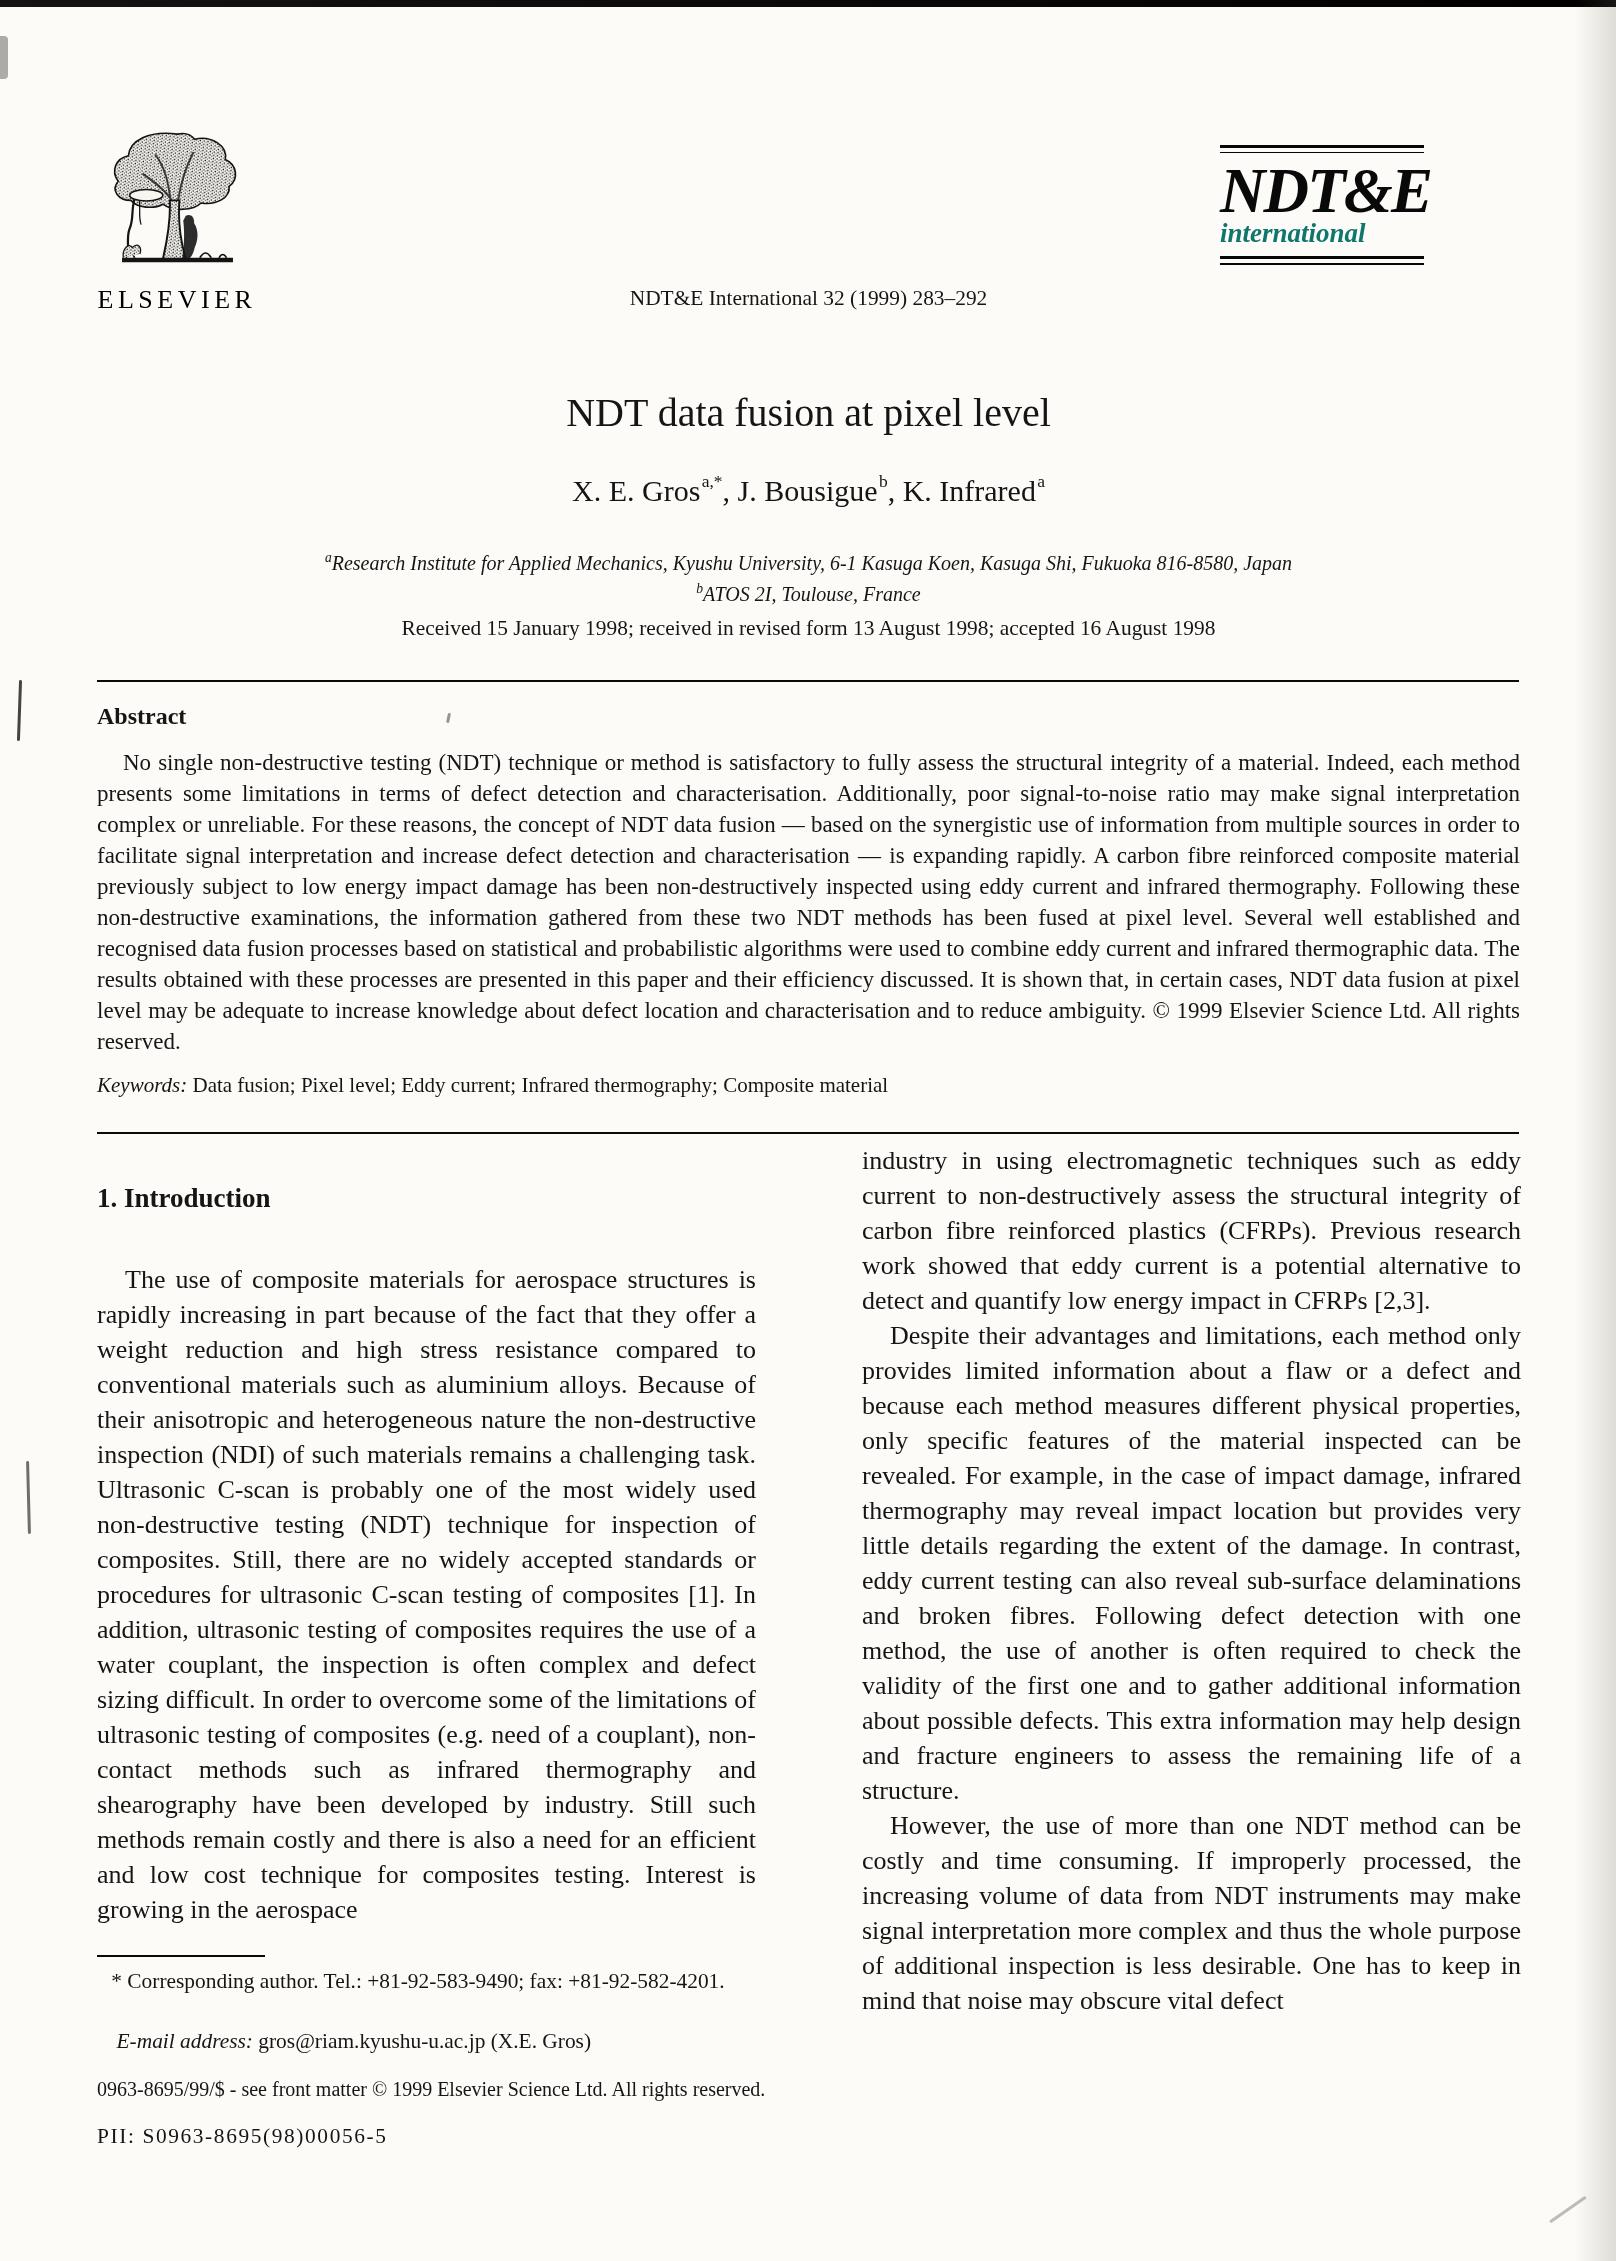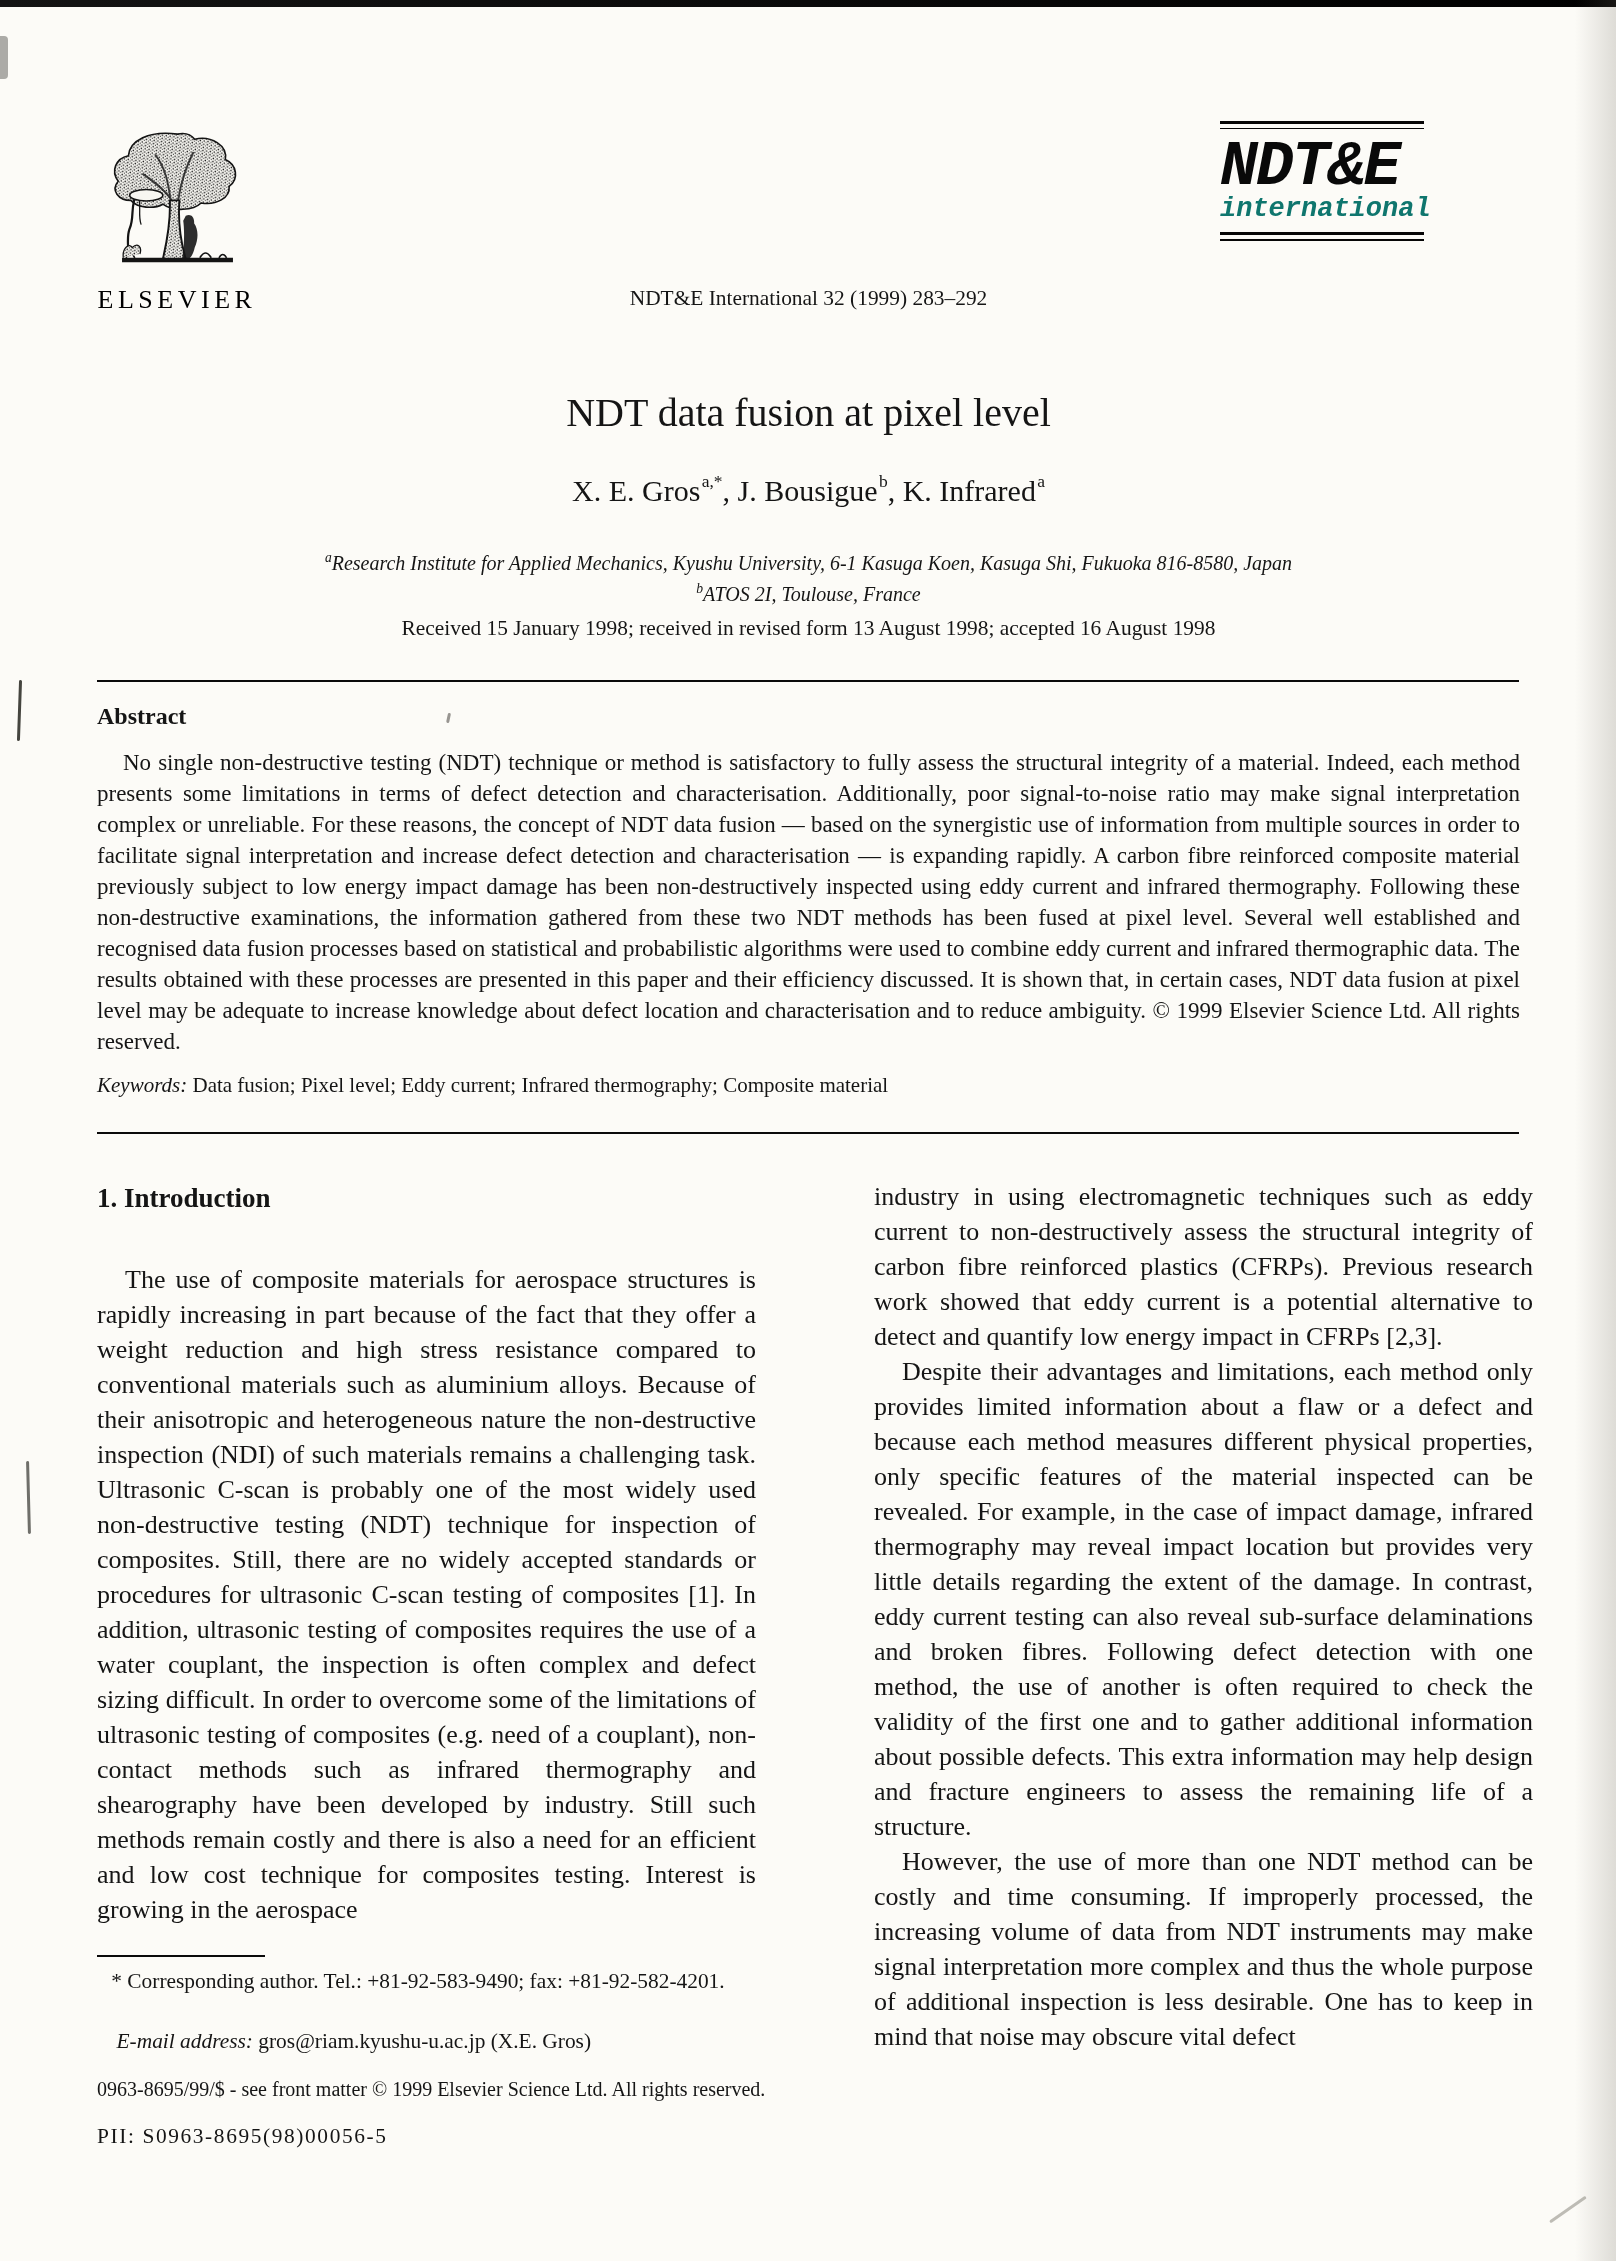--- a/index.html
+++ b/index.html
@@ -20,21 +20,21 @@
   .pen-stroke{background:#24241f;border-radius:1.9px;}
   #stroke-1{left:17.5px;top:680px;width:3.2px;height:61px;transform:rotate(2deg);opacity:.85;}
   #stroke-2{left:27px;top:1461px;width:2.6px;height:73px;transform:rotate(-1.5deg);opacity:.65;}
   #corner-mark{left:1546px;top:2208px;width:44px;height:3.2px;background:#8a887f;transform:rotate(-35deg);opacity:.55;border-radius:1.9px;}
   #speck-1{left:447px;top:713px;width:3.2px;height:10.4px;background:#55524c;opacity:.6;border-radius:1.9px;transform:rotate(12deg);}
 
   
   #elsevier-logo{left:92px;top:129px;width:170px;text-align:center;}
   #elsevier-word{display:block;margin-top:1px;font-size:26px;letter-spacing:4.5px;color:#000000;}
   #journal-ref{left:50%;top:286px;transform:translateX(-50%);font-size:21.4px;white-space:nowrap;}
-  #ndte-logo{left:1220px;top:121px;width:204px;font-family:Liberation Mono, monospace;}
+  #ndte-logo{left:1220px;top:145px;width:204px;font-family:Liberation Serif, serif;}
   .rule-thick{height:3.2px;background:#060606;}
   .rule-thin{height:1.3px;background:#060606;margin-top:3.9px;}
   #ndte-word{display:block;font-weight:bold;font-style:italic;font-size:63px;line-height:1;letter-spacing:-1.9px;margin-top:6.5px;color:#090909;}
   #ndte-sub{display:block;font-weight:bold;font-style:italic;font-size:27px;line-height:1;text-align:left;margin-top:-2.6px;margin-bottom:9px;color:#0f766e;}
 
   
   #title{left:0;top:389px;width:1617px;text-align:center;font-size:40px;}
   #authors{left:0;top:474px;width:1617px;text-align:center;font-size:30px;}
   #authors sup{font-size:17.5px;position:relative;top:-2.6px;margin-left:1.3px;}
   .affil{left:0;width:1617px;text-align:center;font-style:italic;font-size:20px;}
@@ -49,21 +49,21 @@
 
   #abstract-heading{left:97px;top:703px;font-size:24px;font-weight:bold;}
   #abstract-text{left:97px;top:747px;width:1423px;font-size:23px;line-height:31px;text-align:justify;text-indent:26px;}
   #keywords{left:97px;top:1073px;width:1423px;font-size:21px;}
   .ital{font-style:italic;}
 
   
   #intro-heading{left:97px;top:1183px;font-size:27px;font-weight:bold;}
   .col{width:659px;font-size:26px;line-height:35px;text-align:justify;}
   #col-left{left:97px;top:1262px;}
-  #col-right{left:862px;top:1179px;margin-left:12px;}
+  #col-right{left:862px;top:1143px;}
   .para{margin:0;}
   .para.indent{text-indent:28px;}
 
   
   #footnote-rule{left:97px;top:1955px;width:168px;height:1.9px;background:#0a0a0a;}
   #footnote{left:97px;top:1966px;width:659px;font-size:21.4px;line-height:30px;text-align:justify;text-indent:14.3px;}
   #email-line{left:97px;top:2029px;width:659px;font-size:21.4px;text-indent:19.5px;}
   #footer-issn{left:97px;top:2078px;font-size:20px;}
   #footer-pii{left:97px;top:2114px;font-size:21.4px;letter-spacing:1.6px;margin-top:10px;}
 </style>

